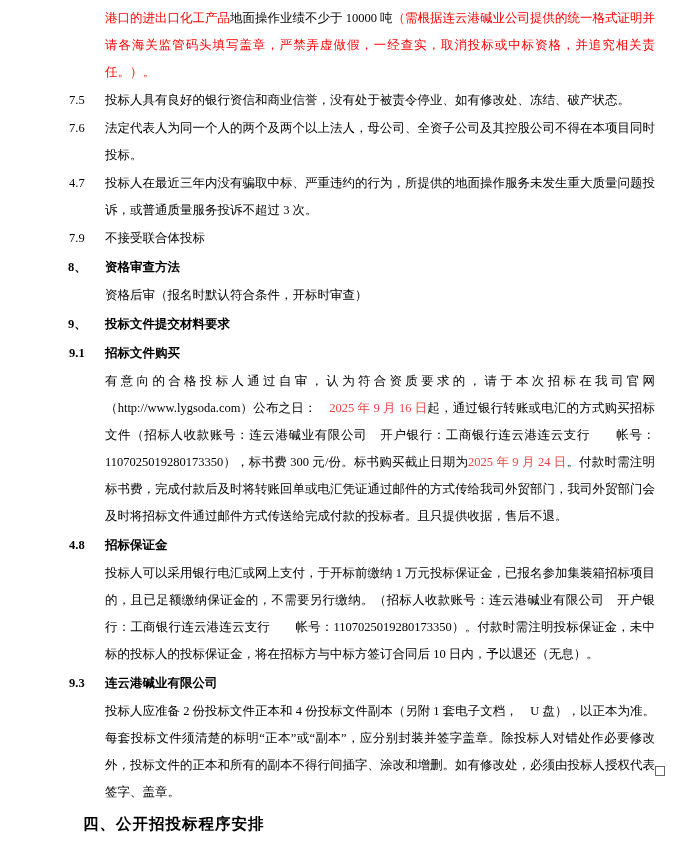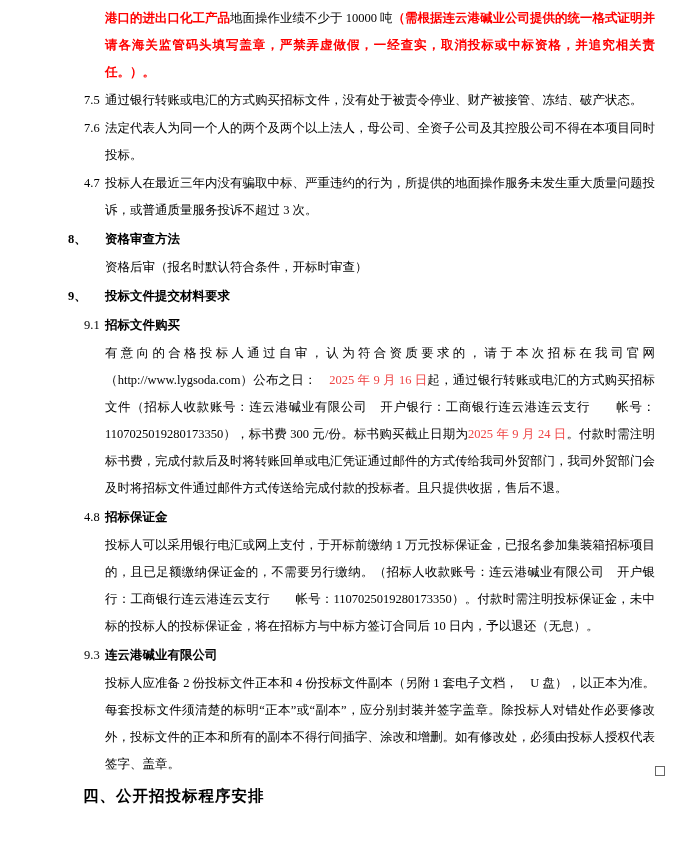--- a/index.html
+++ b/index.html
@@ -22,33 +22,33 @@
     color: #000000;
   }
   .block {
     position: relative;
     padding-left: 37px;
     text-align: justify;
     margin: 0 0 1px 0;
   }
   .block .num {
     position: absolute;
-    left: 16px;
+    left: 1px;
     top: 0;
   }
   .block.h-major, .block.h-minor {
     font-weight: bold;
     text-align: left;
     margin-top: 2px;
   }
   .block.h-major .num { left: 0; font-weight: bold; }
-  .block.h-minor .num { font-weight: normal; }
+  .block.h-minor .num { font-weight: bold; }
   .block.cont, .block.para { text-align: justify; }
   .span-red { color: #ef4444; }
-  .span-red-bold { color: #ff0000; font-weight: bold; margin-top: 39px; }
+  .span-red-bold { color: #ff0000; font-weight: normal; margin-top: 39px; }
   .chapter {
     font-weight: bold;
     font-size: 15.5px;
     margin: 4px 0 0 15px;
     text-align: left;
     letter-spacing: 1px;
   }
   .anchor-mark {
     position: absolute;
     left: 655px;
@@ -59,23 +59,24 @@
     background: #ffffff;
   }
 </style>
 </head>
 <body>
 
 <div class="page">
   <div class="doc">
 
   <div class="block cont"><span class="span-red-bold">港口的进出口化工产品</span><span class="">地面操作业绩不少于 10000 吨</span><span class="span-red-bold">（需根据连云港碱业公司提供的统一格式证明并请各海关监管码头填写盖章，严禁弄虚做假，一经查实，取消投标或中标资格，并追究相关责任。）。</span></div>
-      <div class="block item"><span class="num">7.5</span><span class="">通过银行转账或电汇的方式购买招标文件，没有处于被责令停业、财产被接管、冻结、破产状态。</span></div>
+      <div class="block item"><span class="num">7.5</span><span class="">投标人具有良好的银行资信和商业信誉，没有处于被责令停业、如有修改处、冻结、破产状态。</span></div>
       <div class="block item"><span class="num">7.6</span><span class="">法定代表人为同一个人的两个及两个以上法人，母公司、全资子公司及其控股公司不得在本项目同时投标。</span></div>
       <div class="block item"><span class="num">4.7</span><span class="">投标人在最近三年内没有骗取中标、严重违约的行为，所提供的地面操作服务未发生重大质量问题投诉，或普通质量服务投诉不超过 3 次。</span></div>
+      <div class="block item"><span class="num">7.9</span><span class="">不接受联合体投标</span></div>
       <div class="block h-major"><span class="num">8、</span><span class="">资格审查方法</span></div>
       <div class="block para"><span class="">资格后审（报名时默认符合条件，开标时审查）</span></div>
       <div class="block h-major"><span class="num">9、</span><span class="">投标文件提交材料要求</span></div>
       <div class="block h-minor"><span class="num">9.1</span><span class="">招标文件购买</span></div>
       <div class="block para"><span class="">有意向的合格投标人通过自审，认为符合资质要求的，请于本次招标在我司官网（http://www.lygsoda.com）公布之日：　</span><span class="span-red">2025 年 9 月 16 日</span><span class="">起，通过银行转账或电汇的方式购买招标文件（招标人收款账号：连云港碱业有限公司　开户银行：工商银行连云港连云支行　　帐号：1107025019280173350），标书费 300 元/份。标书购买截止日期为</span><span class="span-red">2025 年 9 月 24 日</span><span class="">。付款时需注明标书费，完成付款后及时将转账回单或电汇凭证通过邮件的方式传给我司外贸部门，我司外贸部门会及时将招标文件通过邮件方式传送给完成付款的投标者。且只提供收据，售后不退。</span></div>
       <div class="block h-minor"><span class="num">4.8</span><span class="">招标保证金</span></div>
       <div class="block para"><span class="">投标人可以采用银行电汇或网上支付，于开标前缴纳 1 万元投标保证金，已报名参加集装箱招标项目的，且已足额缴纳保证金的，不需要另行缴纳。（招标人收款账号：连云港碱业有限公司　开户银行：工商银行连云港连云支行　　帐号：1107025019280173350）。付款时需注明投标保证金，未中标的投标人的投标保证金，将在招标方与中标方签订合同后 10 日内，予以退还（无息）。</span></div>
       <div class="block h-minor"><span class="num">9.3</span><span class="">连云港碱业有限公司</span></div>
       <div class="block para"><span class="">投标人应准备 2 份投标文件正本和 4 份投标文件副本（另附 1 套电子文档，　U 盘），以正本为准。每套投标文件须清楚的标明“正本”或“副本”，应分别封装并签字盖章。除投标人对错处作必要修改外，投标文件的正本和所有的副本不得行间插字、涂改和增删。如有修改处，必须由投标人授权代表签字、盖章。</span></div>
       <div class="chapter">四、公开招投标程序安排</div>

